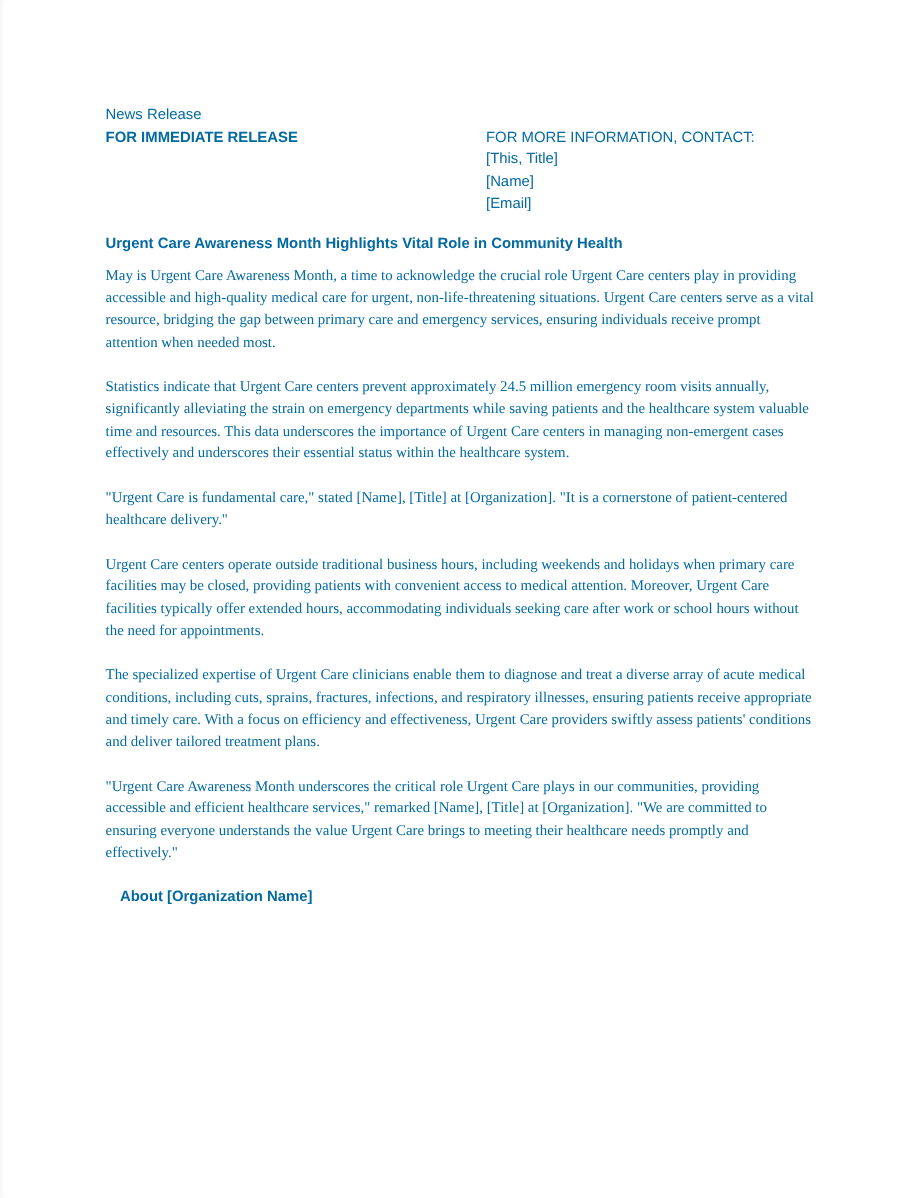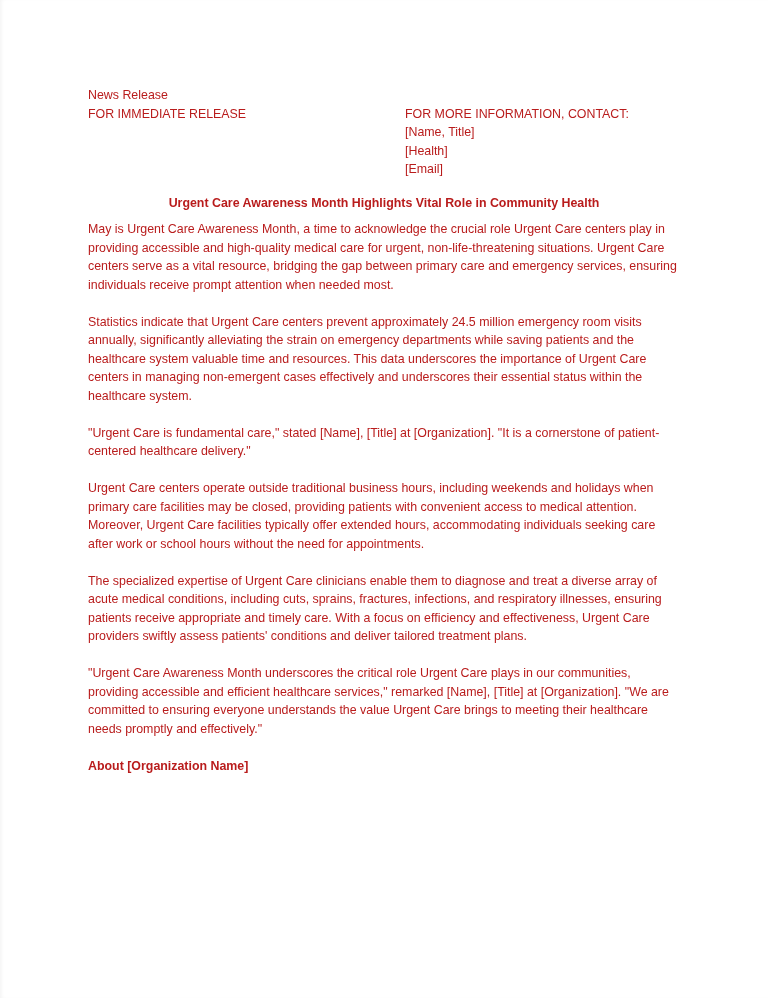--- a/index.html
+++ b/index.html
@@ -10,69 +10,70 @@
   .page {
     position: relative;
     width: 768px;
     height: 998px;
     box-sizing: border-box;
     background: #ffffff;
     padding: 86px 88px 0 88px;
     font-family: "Liberation Sans", sans-serif;
     font-size: 12.4px;
     line-height: 18.5px;
-    color: #b91c1c;
+    color: #0369a1;
     overflow: hidden;
     box-shadow: inset 3px 0 4px -2px rgba(0,0,0,0.06);
   }
   .kicker {
     margin: 0;
   }
   .header-row {
     display: flex;
     align-items: flex-start;
   }
   .header-left {
     width: 317px;
     flex: 0 0 317px;
+    font-weight: bold;
   }
   .header-right {
     flex: 1;
   }
   .hdr-line {
     margin: 0;
   }
   .headline {
     margin: 15px 0 8px 0;
-    text-align: center;
     font-weight: bold;
   }
   .body-copy p {
     margin: 0 0 18.5px 0;
+    font-family: Liberation Serif, serif;
   }
   .about-block p {
-    margin: 0;
+    margin: 12px;
     font-weight: bold;
   }
 </style>
 </head>
 <body>
 
 <div class="page">
 
   <p class="kicker">News Release</p>
 
   <div class="header-row">
     <div class="header-left">
       <p class="hdr-line">FOR IMMEDIATE RELEASE</p>
     </div>
     <div class="header-right">
       <p class="hdr-line">FOR MORE INFORMATION, CONTACT:</p>
-      <p class="hdr-line">[Name, Title]</p>
-      <p class="hdr-line">[Health]</p>
+      <p class="hdr-line">[This, Title]</p>
+      <p class="hdr-line">[Name]</p>
       <p class="hdr-line">[Email]</p>
     </div>
   </div>
 
   <p class="headline">Urgent Care Awareness Month Highlights Vital Role in Community Health</p>
 
   <div class="body-copy">
     <p>May is Urgent Care Awareness Month, a time to acknowledge the crucial role Urgent Care centers play in providing accessible and high-quality medical care for urgent, non-life-threatening situations. Urgent Care centers serve as a vital resource, bridging the gap between primary care and emergency services, ensuring individuals receive prompt attention when needed most.</p>
     <p>Statistics indicate that Urgent Care centers prevent approximately 24.5 million emergency room visits annually, significantly alleviating the strain on emergency departments while saving patients and the healthcare system valuable time and resources. This data underscores the importance of Urgent Care centers in managing non-emergent cases effectively and underscores their essential status within the healthcare system.</p>
     <p>"Urgent Care is fundamental care," stated [Name], [Title] at [Organization]. "It is a cornerstone of patient-centered healthcare delivery."</p>

